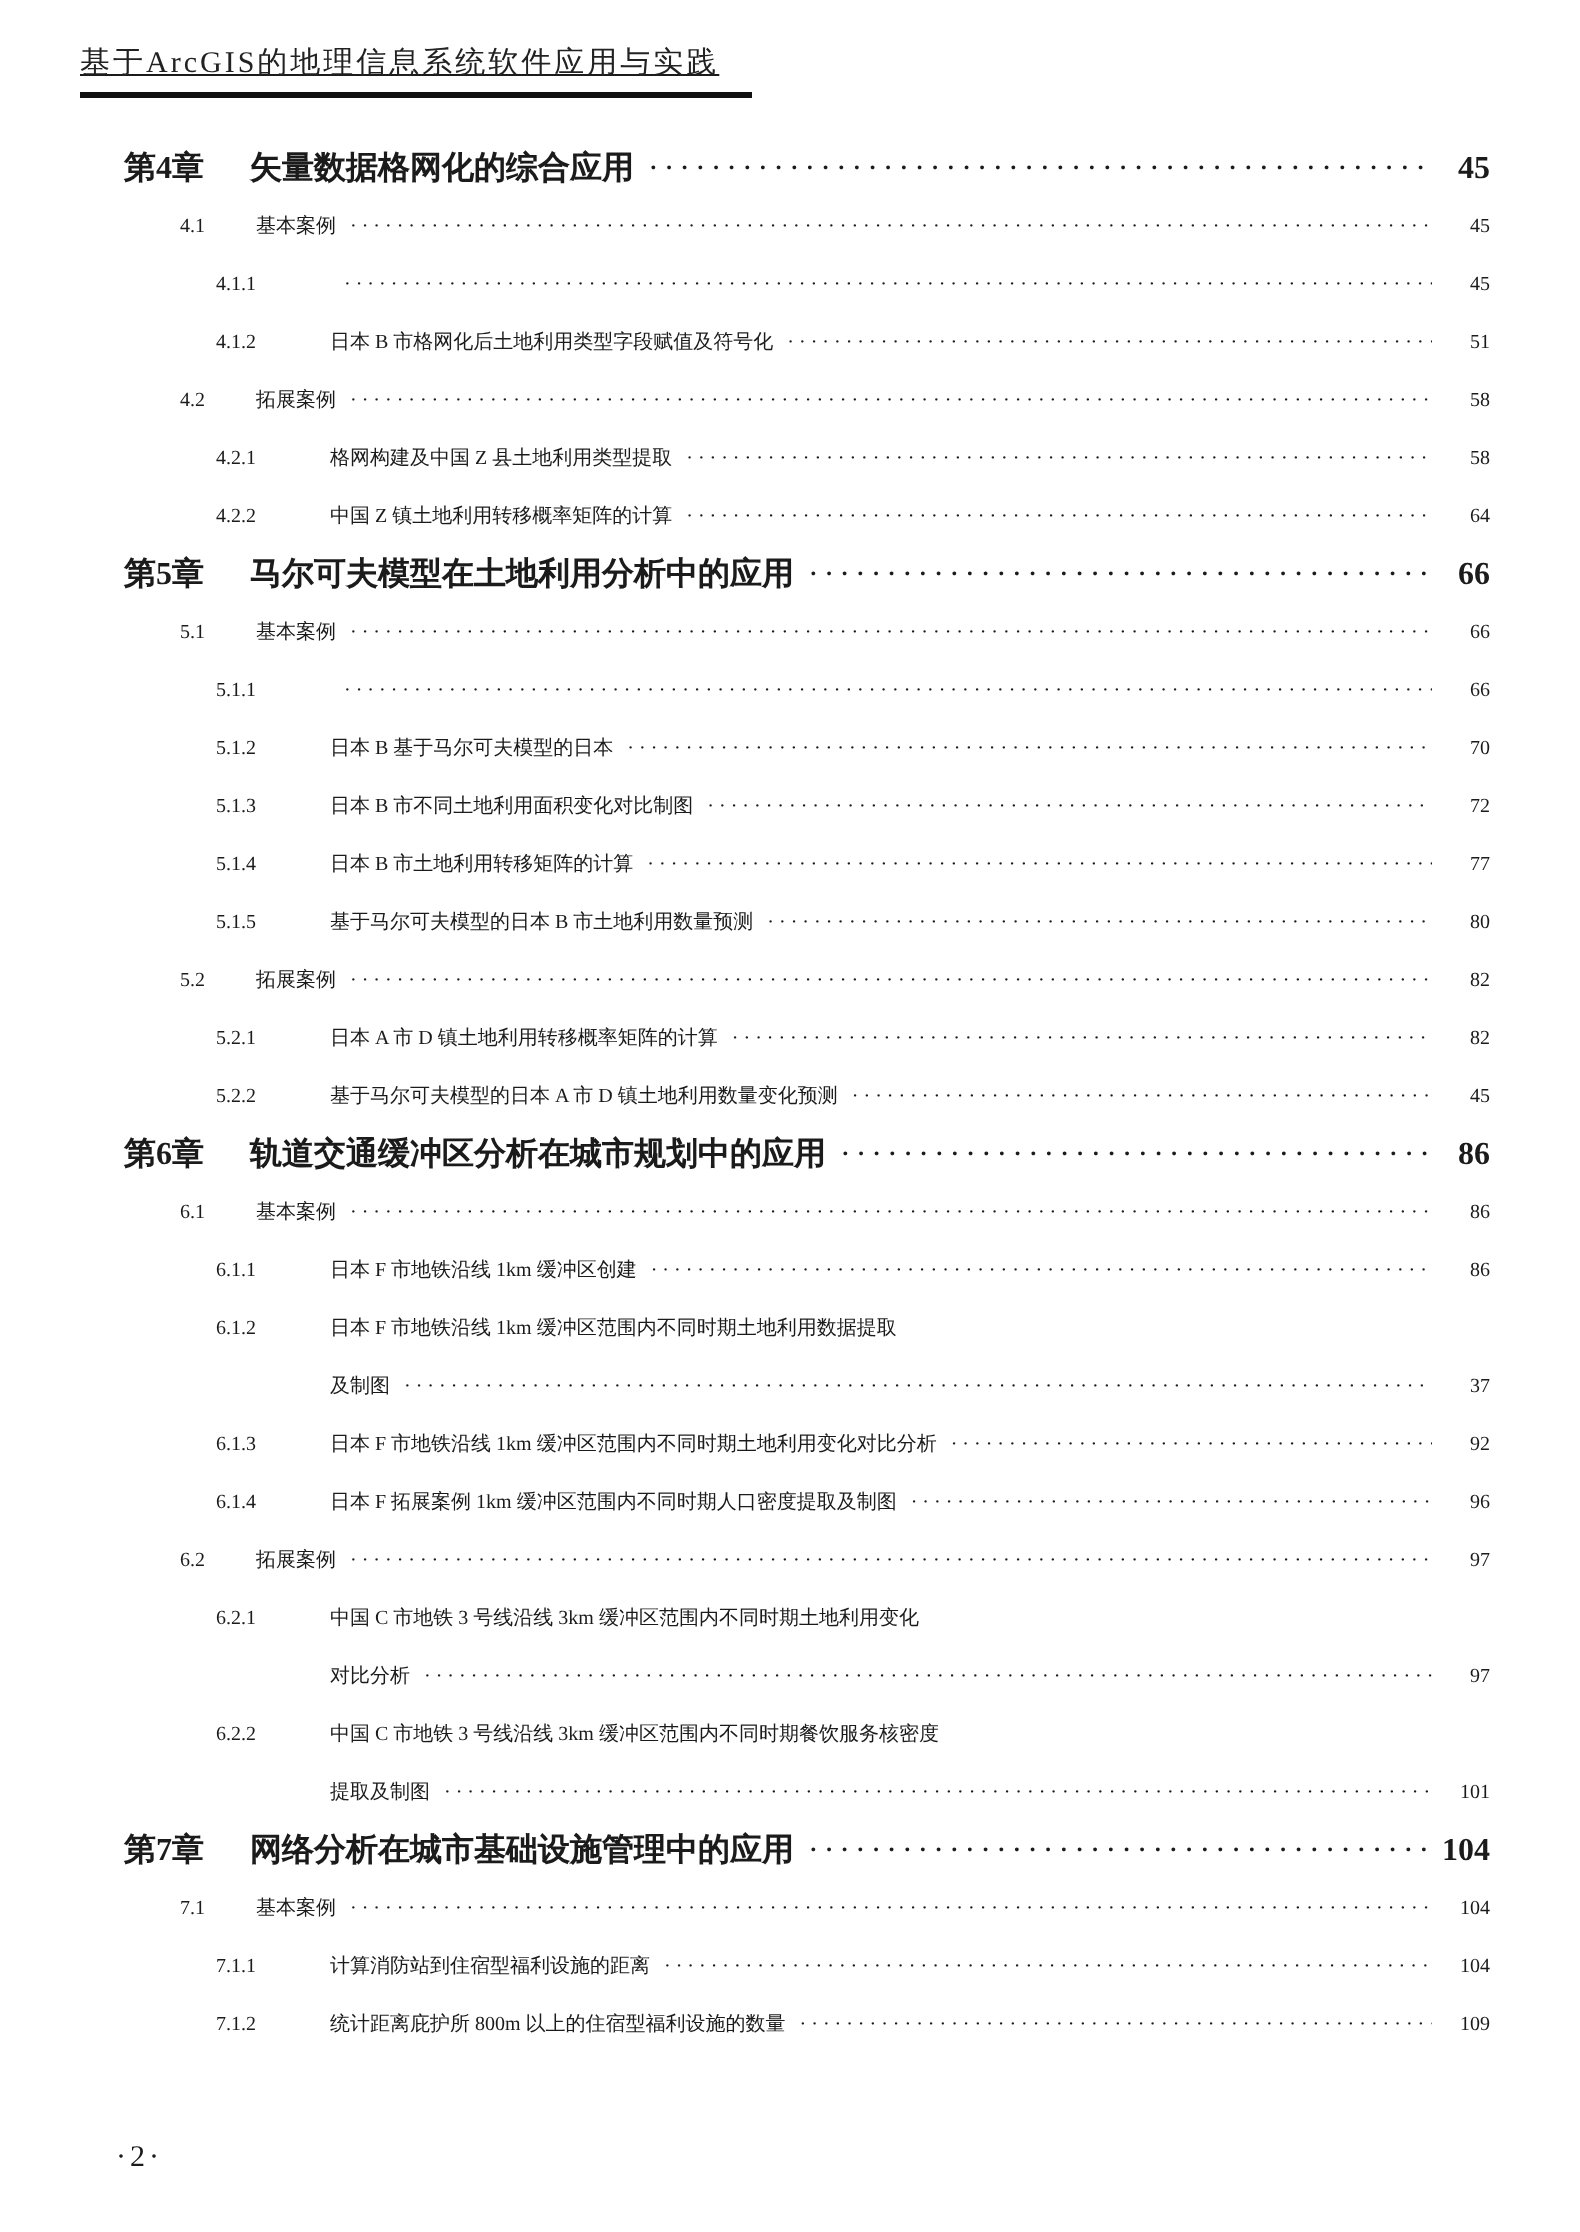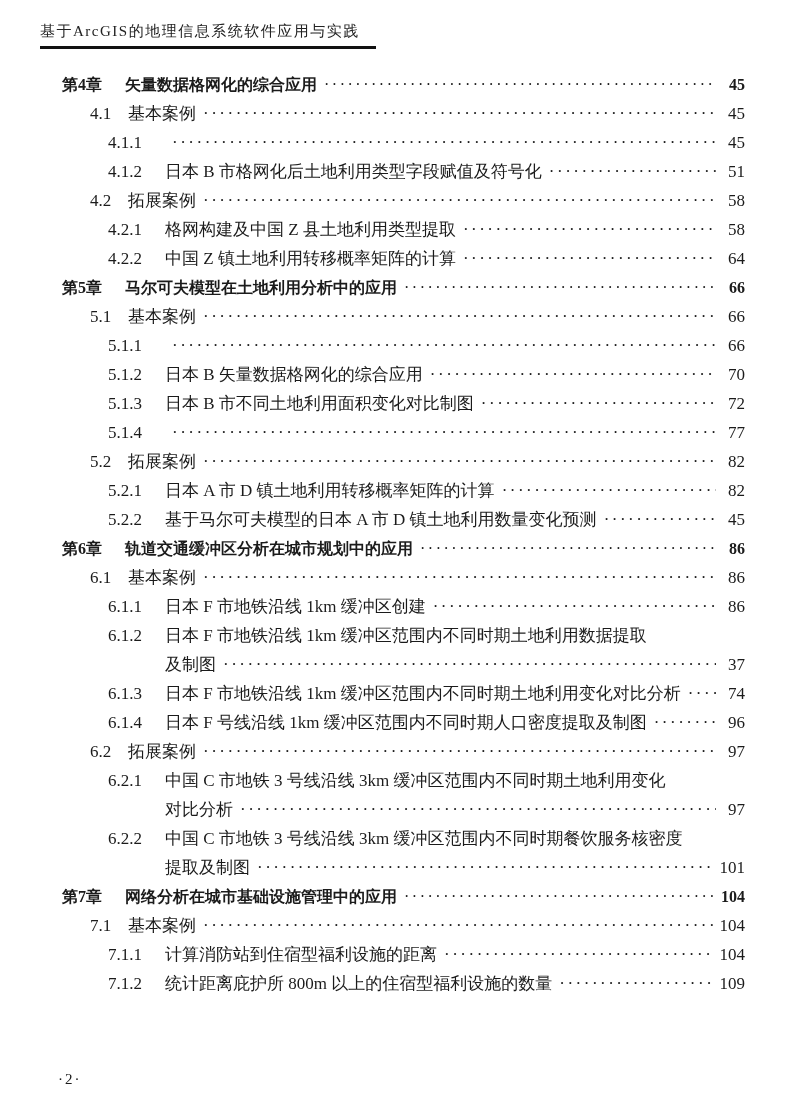--- a/index.html
+++ b/index.html
@@ -17,20 +17,21 @@
     background: #ffffff;
     color: #1b1b1b;
     overflow: hidden;
   }
   
   .header {
     position: absolute;
     top: 22px;
     left: 40px;
     right: 40px;
+    text-decoration: underline;
   }
   .header-title {
     font-size: 15px;
     letter-spacing: 1.5px;
     color: #222;
   }
   .header-rule {
     margin-top: 5px;
     height: 3px;
     width: 336px;
@@ -40,21 +41,21 @@
   .toc {
     position: absolute;
     top: 70px;
     left: 62px;
     right: 45px;
   }
   .toc-row {
     display: flex;
     align-items: baseline;
     line-height: 29px;
-    font-size: 17px;
+    font-size: 10px;
     white-space: nowrap;
   }
   .toc-row.level-1 {
     font-weight: bold;
     font-size: 16px;
   }
   .toc-row.level-1 .num { flex: 0 0 63px; }
   .toc-row.level-2 { padding-left: 28px; }
   .toc-row.level-2 .num { flex: 0 0 38px; }
   .toc-row.level-3 { padding-left: 46px; }
@@ -153,34 +154,41 @@
     <span class="leader"></span>
     <span class="pageno">66</span>
   </div>
       <div class="toc-row level-3">
     <span class="num">5.1.1</span>
     <span class="leader"></span>
     <span class="pageno">66</span>
   </div>
       <div class="toc-row level-3">
     <span class="num">5.1.2</span>
-    <span class="title">日本 B 矢量数据格网化的综合应用</span>
+    <span class="title">日本 B 基于马尔可夫模型的日本</span>
     <span class="leader"></span>
     <span class="pageno">70</span>
   </div>
       <div class="toc-row level-3">
     <span class="num">5.1.3</span>
     <span class="title">日本 B 市不同土地利用面积变化对比制图</span>
     <span class="leader"></span>
     <span class="pageno">72</span>
   </div>
       <div class="toc-row level-3">
     <span class="num">5.1.4</span>
+    <span class="title">日本 B 市土地利用转移矩阵的计算</span>
     <span class="leader"></span>
     <span class="pageno">77</span>
+  </div>
+      <div class="toc-row level-3">
+    <span class="num">5.1.5</span>
+    <span class="title">基于马尔可夫模型的日本 B 市土地利用数量预测</span>
+    <span class="leader"></span>
+    <span class="pageno">80</span>
   </div>
       <div class="toc-row level-2">
     <span class="num">5.2</span>
     <span class="title">拓展案例</span>
     <span class="leader"></span>
     <span class="pageno">82</span>
   </div>
       <div class="toc-row level-3">
     <span class="num">5.2.1</span>
     <span class="title">日本 A 市 D 镇土地利用转移概率矩阵的计算</span>
@@ -219,25 +227,25 @@
       <div class="toc-row level-3 continuation">
     <span class="num"></span>
     <span class="title">及制图</span>
     <span class="leader"></span>
     <span class="pageno">37</span>
   </div>
       <div class="toc-row level-3">
     <span class="num">6.1.3</span>
     <span class="title">日本 F 市地铁沿线 1km 缓冲区范围内不同时期土地利用变化对比分析</span>
     <span class="leader"></span>
-    <span class="pageno">74</span>
+    <span class="pageno">92</span>
   </div>
       <div class="toc-row level-3">
     <span class="num">6.1.4</span>
-    <span class="title">日本 F 号线沿线 1km 缓冲区范围内不同时期人口密度提取及制图</span>
+    <span class="title">日本 F 拓展案例 1km 缓冲区范围内不同时期人口密度提取及制图</span>
     <span class="leader"></span>
     <span class="pageno">96</span>
   </div>
       <div class="toc-row level-2">
     <span class="num">6.2</span>
     <span class="title">拓展案例</span>
     <span class="leader"></span>
     <span class="pageno">97</span>
   </div>
       <div class="toc-row level-3">

